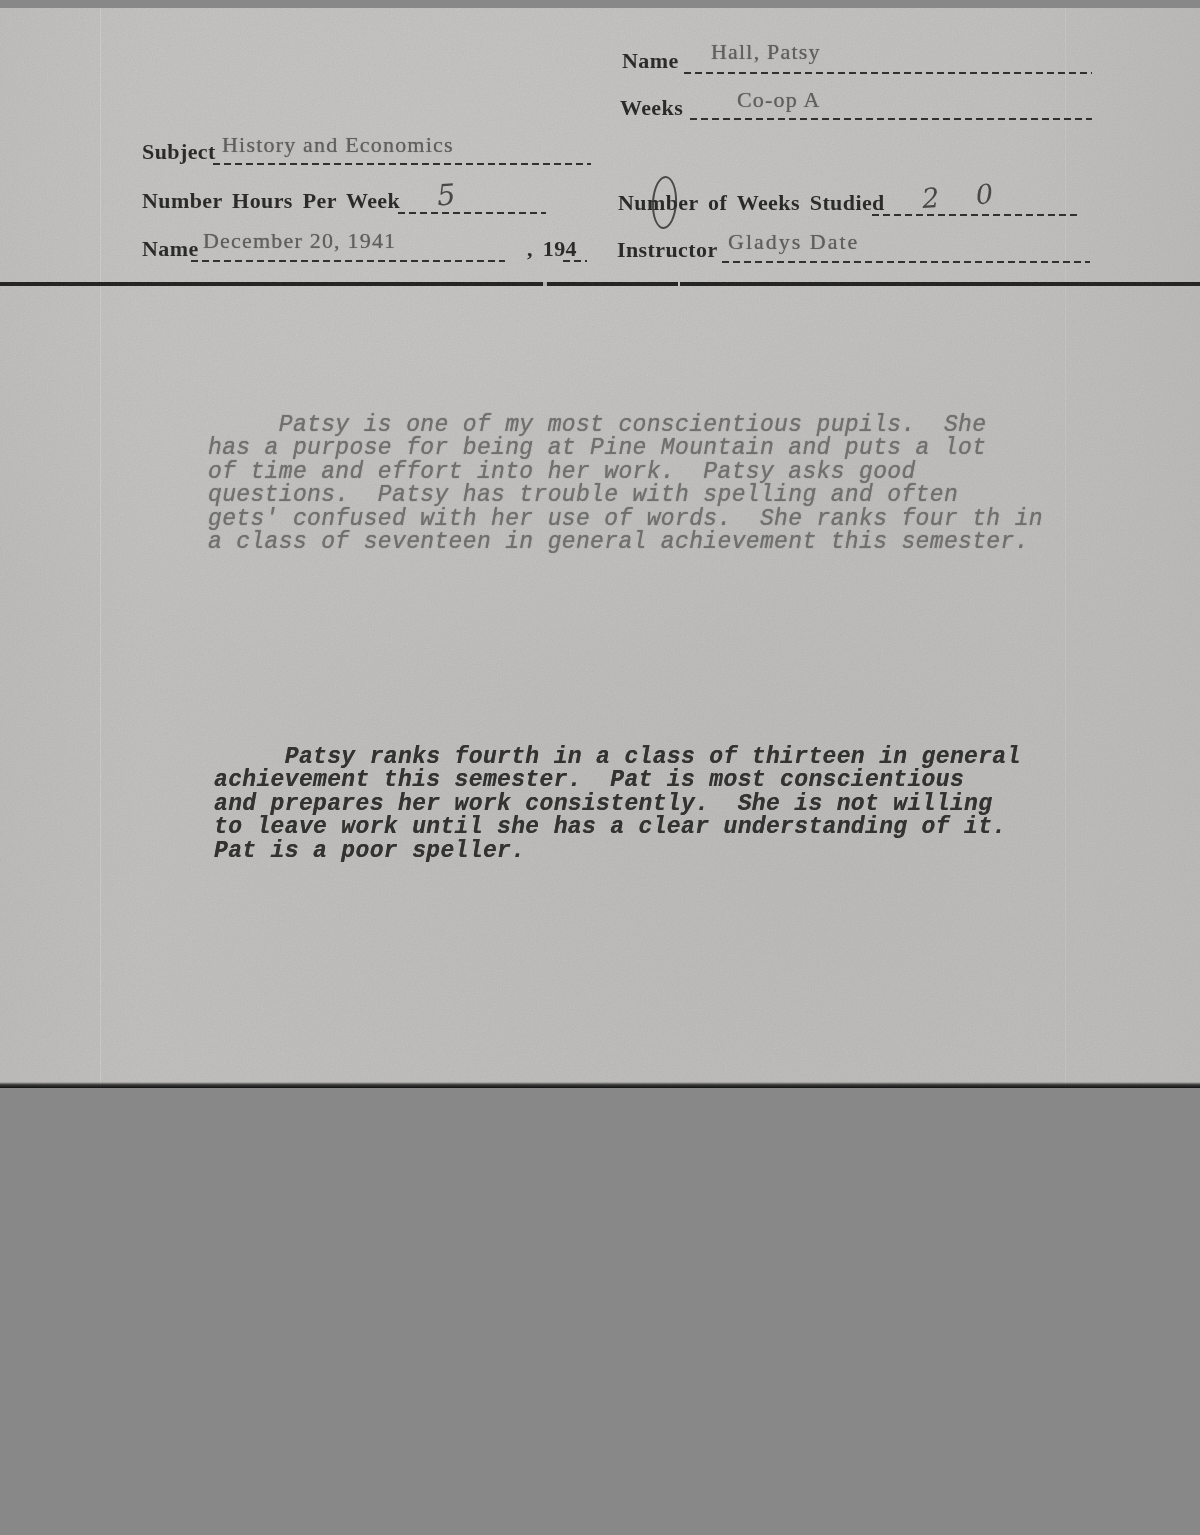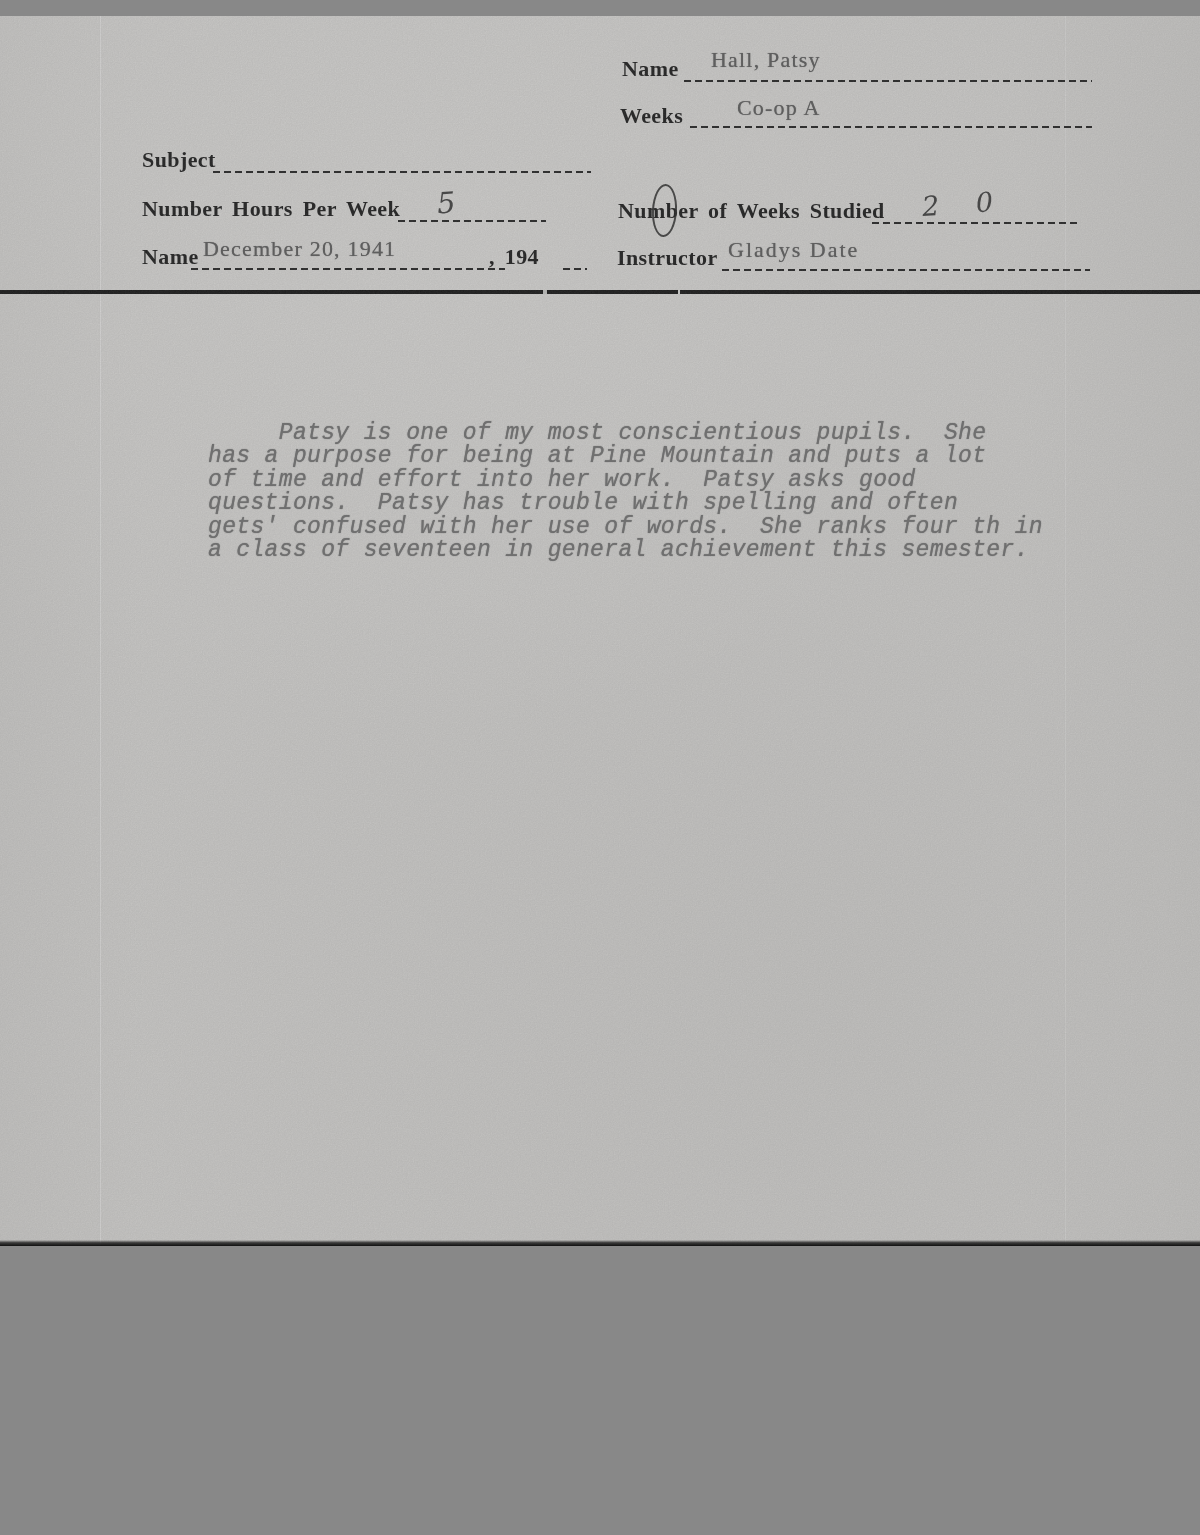--- a/index.html
+++ b/index.html
@@ -1,20 +1,20 @@
 <!DOCTYPE html>
 <html><head>
 <meta charset="utf-8">
 <style>
   html, body { margin: 0; padding: 0; background: #888; }
   .paper {
     position: relative;
     width: 1200px;
-    height: 1230px;
-    margin: 16px auto;
+    height: 1080px;
+    margin: 8px auto;
     overflow: hidden;
     background:
       radial-gradient(ellipse 900px 700px at 35% 18%, #d0cfcd 0%, rgba(208,207,205,0) 70%),
       radial-gradient(ellipse 1000px 900px at 70% 80%, #c5c4c2 0%, rgba(197,196,194,0) 75%),
       linear-gradient(90deg, #c6c5c3 0%, #cbcac8 12%, #cbcac8 85%, #c4c3c1 100%);
     font-family: "Liberation Serif", serif;
   }
   
   .fold {
     position: absolute; top: 0; bottom: 0; width: 3px;
@@ -117,50 +117,56 @@
 
   <div class="flabel" style="left:622px; top:40px;">Name</div>
   <div class="typed" style="left:711px; top:31px;">Hall, Patsy</div>
   <div class="dash" style="left:684px; top:64px; width:408px;"></div>
 
   <div class="flabel" style="left:620px; top:87px;">Weeks</div>
   <div class="typed" style="left:737px; top:79px;">Co-op A</div>
   <div class="dash" style="left:690px; top:110px; width:402px;"></div>
 
   <div class="flabel" style="left:142px; top:131px;">Subject</div>
+  <div class="typed" style="left:222px; top:124px;">History and Economics</div>
   <div class="dash" style="left:213px; top:155px; width:378px;"></div>
 
   <div class="flabel" style="left:142px; top:180px;">Number Hours Per Week</div>
   <div class="hand" style="left:437px; top:170px; font-size:29px;">5</div>
   <div class="dash" style="left:398px; top:204px; width:148px;"></div>
 
   <div class="flabel" style="left:618px; top:182px;">Number of Weeks Studied</div>
   <div class="oval"></div>
   <div class="hand" style="left:922px; top:172px; letter-spacing:14px;">2 0</div>
   <div class="dash" style="left:872px; top:206px; width:205px;"></div>
 
   <div class="flabel" style="left:142px; top:228px;">Name</div>
   <div class="typed" style="left:203px; top:220px;">December 20, 1941</div>
   <div class="dash" style="left:191px; top:252px; width:314px;"></div>
-  <div class="flabel" style="left:489px; top:228px;text-align:center;">, 194</div>
+  <div class="flabel" style="left:527px; top:228px;text-align:center;">, 194</div>
   <div class="dash" style="left:563px; top:252px; width:24px;"></div>
 
   <div class="flabel" style="left:617px; top:229px;">Instructor</div>
   <div class="typed" style="left:728px; top:221px; letter-spacing:2px;">Gladys Date</div>
   <div class="dash" style="left:722px; top:253px; width:368px;"></div>
 
   <div class="rule"></div>
 
   <div class="para faded" style="left:208px; top:406px;">     Patsy is one of my most conscientious pupils.  She
 has a purpose for being at Pine Mountain and puts a lot
 of time and effort into her work.  Patsy asks good
 questions.  Patsy has trouble with spelling and often
 gets' confused with her use of words.  She ranks four th in
 a class of seventeen in general achievement this semester.</div>
 
+  <div class="para dark" style="left:214px; top:738px;">     Patsy ranks fourth in a class of thirteen in general
+achievement this semester.  Pat is most conscientious
+and prepares her work consistently.  She is not willing
+to leave work until she has a clear understanding of it.
+Pat is a poor speller.</div>
 
   <div class="watermark">PMSS 2015</div>
 
   <svg class="grain" width="1200" height="1535">
     <filter id="grainF">
       <feTurbulence type="fractalNoise" baseFrequency="0.82" numOctaves="2" stitchTiles="stitch"></feTurbulence>
       <feColorMatrix type="matrix" values="0 0 0 0 0.2  0 0 0 0 0.2  0 0 0 0 0.2  0.55 0.55 0.55 0 0"></feColorMatrix>
     </filter>
     <rect width="1200" height="1535" filter="url(#grainF)"></rect>
   </svg>

